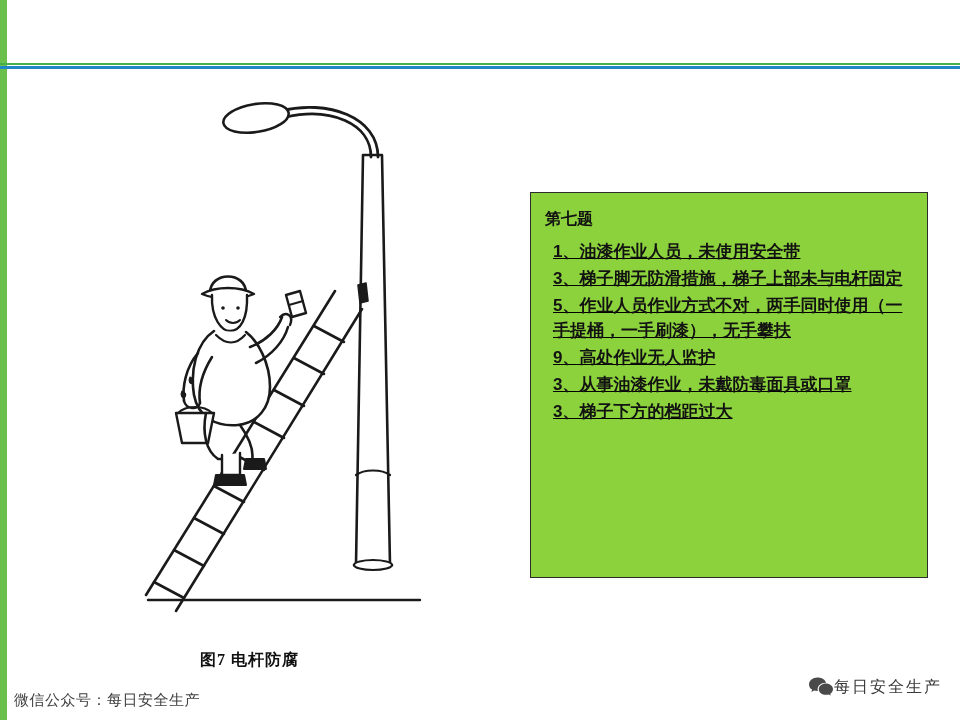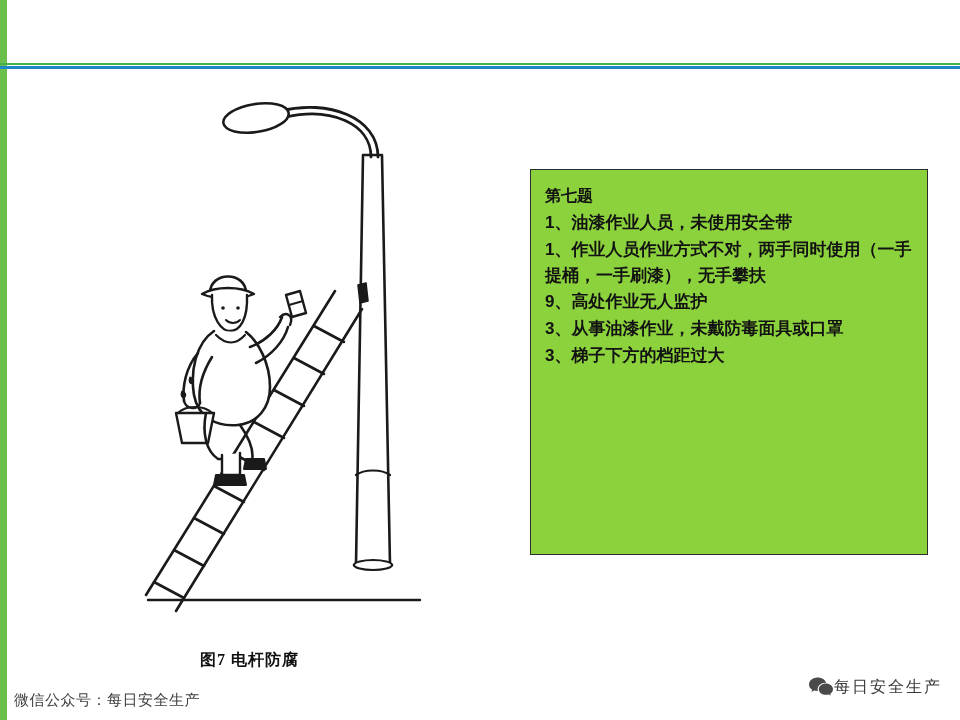--- a/index.html
+++ b/index.html
@@ -74,40 +74,41 @@
     font-size: 16px;
     font-weight: bold;
     color: #111111;
     letter-spacing: 1px;
   }
 
   
   #textbox {
     position: absolute;
     left: 530px;
-    top: 169px;
+    top: 192px;
     width: 398px;
     height: 386px;
     background: #8cd23c;
     border: 1px solid #2c2c2c;
     box-sizing: border-box;
     padding: 14px 14px 6px 14px;
   }
   #textbox .tb-title {
     font-family: "Liberation Sans", sans-serif;
     font-size: 16px;
     font-weight: bold;
     color: #121212;
     line-height: 1.5;
     margin-bottom: 2px;
   }
   #textbox ol {
-    margin: 0;
+    margin: 8px;
     padding: 0;
     list-style: none;
+    text-decoration: underline;
   }
   #textbox li {
     font-family: "Liberation Sans", sans-serif;
     font-size: 17px;
     font-weight: bold;
     color: #121212;
     line-height: 1.52;
     margin: 0 0 1px 0;
     text-indent: 0;
   }
@@ -223,21 +224,22 @@
       </g>
     </svg>
   </div>
 
   <div class="fig-caption">图7 电杆防腐</div>
 
   <div id="textbox">
     <div class="tb-title">第七题</div>
     <ol>
       <li>1、油漆作业人员，未使用安全带</li>
-      <li>1、作业人员作业方式不对，两手同时使用（一手提桶，一手刷漆），无手攀扶</li>
+      <li>3、梯子脚无防滑措施，梯子上部未与电杆固定</li>
+      <li>5、作业人员作业方式不对，两手同时使用（一手提桶，一手刷漆），无手攀扶</li>
       <li>9、高处作业无人监护</li>
       <li>3、从事油漆作业，未戴防毒面具或口罩</li>
       <li>3、梯子下方的档距过大</li>
     </ol>
   </div>
 
   <div class="footer-left">微信公众号：每日安全生产</div>
 
   <div class="footer-right">
     <span class="wechat-badge">

